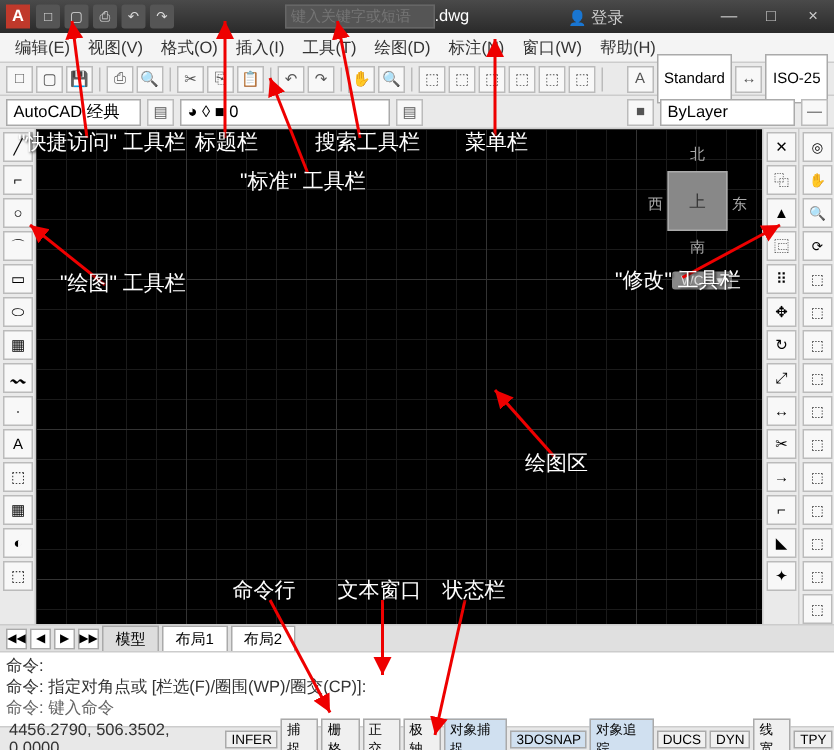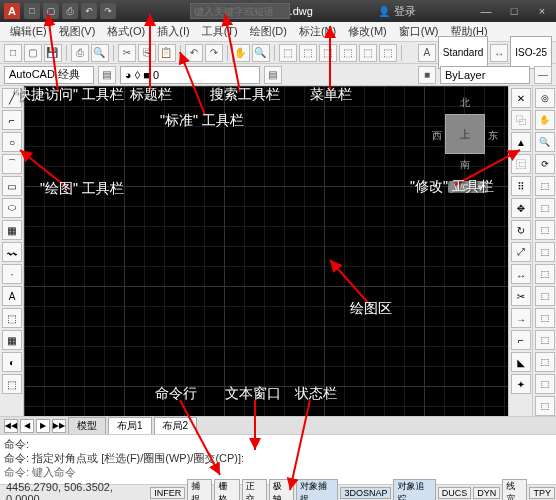--- a/index.html
+++ b/index.html
@@ -78,21 +78,20 @@
 </div>
 
 <div class="menubar">
   <span>编辑(E)</span>
   <span>视图(V)</span>
   <span>格式(O)</span>
   <span>插入(I)</span>
   <span>工具(T)</span>
   <span>绘图(D)</span>
   <span>标注(N)</span>
-  <span>修改(M)</span>
   <span>窗口(W)</span>
   <span>帮助(H)</span>
 </div>
 
 <div class="toolbar1">
   <div class="tbtn">□</div>
   <div class="tbtn">▢</div>
   <div class="tbtn">💾</div>
   <div class="sep"></div>
   <div class="tbtn">⎙</div>

